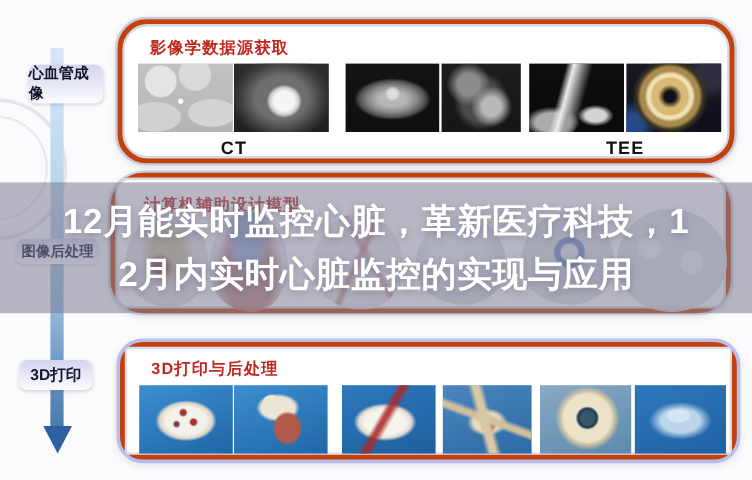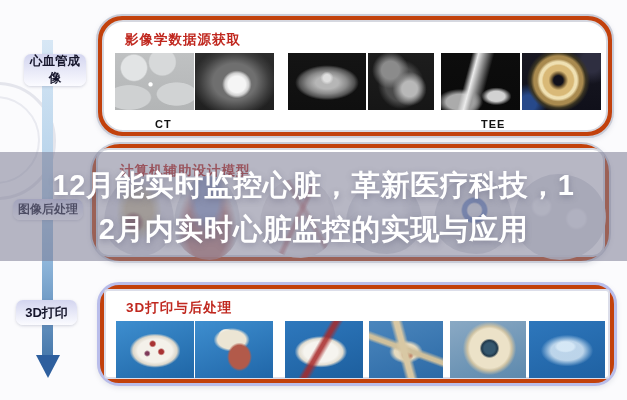--- a/index.html
+++ b/index.html
@@ -19,21 +19,21 @@
   }
   .flow-head{
     position:absolute;left:36px;top:355px;width:0;height:0;
     border-left:12px solid transparent;border-right:12px solid transparent;
     border-top:23px solid #2e5f9e;
   }
   .flow-label{
     position:absolute;display:flex;align-items:center;justify-content:center;
     background:linear-gradient(180deg,#d3d5ef 0%,#e9eaf8 55%,#fbfbff 100%);
     border-radius:7px;box-shadow:0 1px 3px rgba(90,95,130,.25);
-    color:#15152b;font-weight:bold;text-align:center;
+    color:#15152b;font-weight:bold;
   }
   .flow-label.l1{left:24px;top:54px;width:62px;height:32px;font-size:12.5px;}
   .flow-label.l2{left:13px;top:199px;width:70px;height:21px;font-size:12px;z-index:1;}
   .flow-label.l3{left:16px;top:300px;width:61px;height:25px;font-size:13px;}
   
   .card{position:absolute;background:#c2410c;border:2px solid #c9ccd8;box-shadow:0 2px 5px rgba(120,125,150,.18);}
   .card-inner{position:absolute;inset:4px;background:#fff;border:2px solid #d6d8e0;}
   .card.top{left:96px;top:14px;width:514px;height:120px;border-radius:26px;}
   .card.top .card-inner{border-radius:21px;}
   .card.mid{left:90px;top:142px;width:517px;height:117px;border-radius:30px;z-index:0;}
@@ -44,21 +44,21 @@
     position:absolute;font-weight:bold;font-size:13.5px;letter-spacing:1px;color:#c0281f;
     white-space:nowrap;
   }
   .card.top .panel-heading{left:21px;top:9px;}
   .card.mid .panel-heading{left:22px;top:12px;}
   .card.bottom .panel-heading{left:20px;top:8px;}
   
   .thumb{position:absolute;top:31px;height:57px;}
   .caption{
     position:absolute;top:90px;height:24px;line-height:24px;
-    font-weight:bold;font-size:11px;color:#121212;letter-spacing:1px;width:80px;
+    font-weight:bold;font-size:15px;color:#121212;letter-spacing:1px;text-align:center;width:80px;
   }
   .cap-ct{left:51px;} .cap-mr{left:216px;} .cap-tee{left:377px;}
   .img-ct1{left:11px;width:79px;background:
     radial-gradient(circle at 45% 55%, #ffffff 0 3%, transparent 5%),
     radial-gradient(circle at 24% 26%, #e2e4e5 0 17%, transparent 19%),
     radial-gradient(circle at 60% 16%, #d7d9da 0 19%, transparent 21%),
     radial-gradient(ellipse 42% 34% at 78% 72%, #d1d3d4 0 58%, transparent 62%),
     radial-gradient(ellipse 46% 36% at 18% 78%, #cfd1d2 0 58%, transparent 62%),
     linear-gradient(#bfc1c2,#b3b5b6);}
   .img-ct2{left:91px;width:79px;background:

